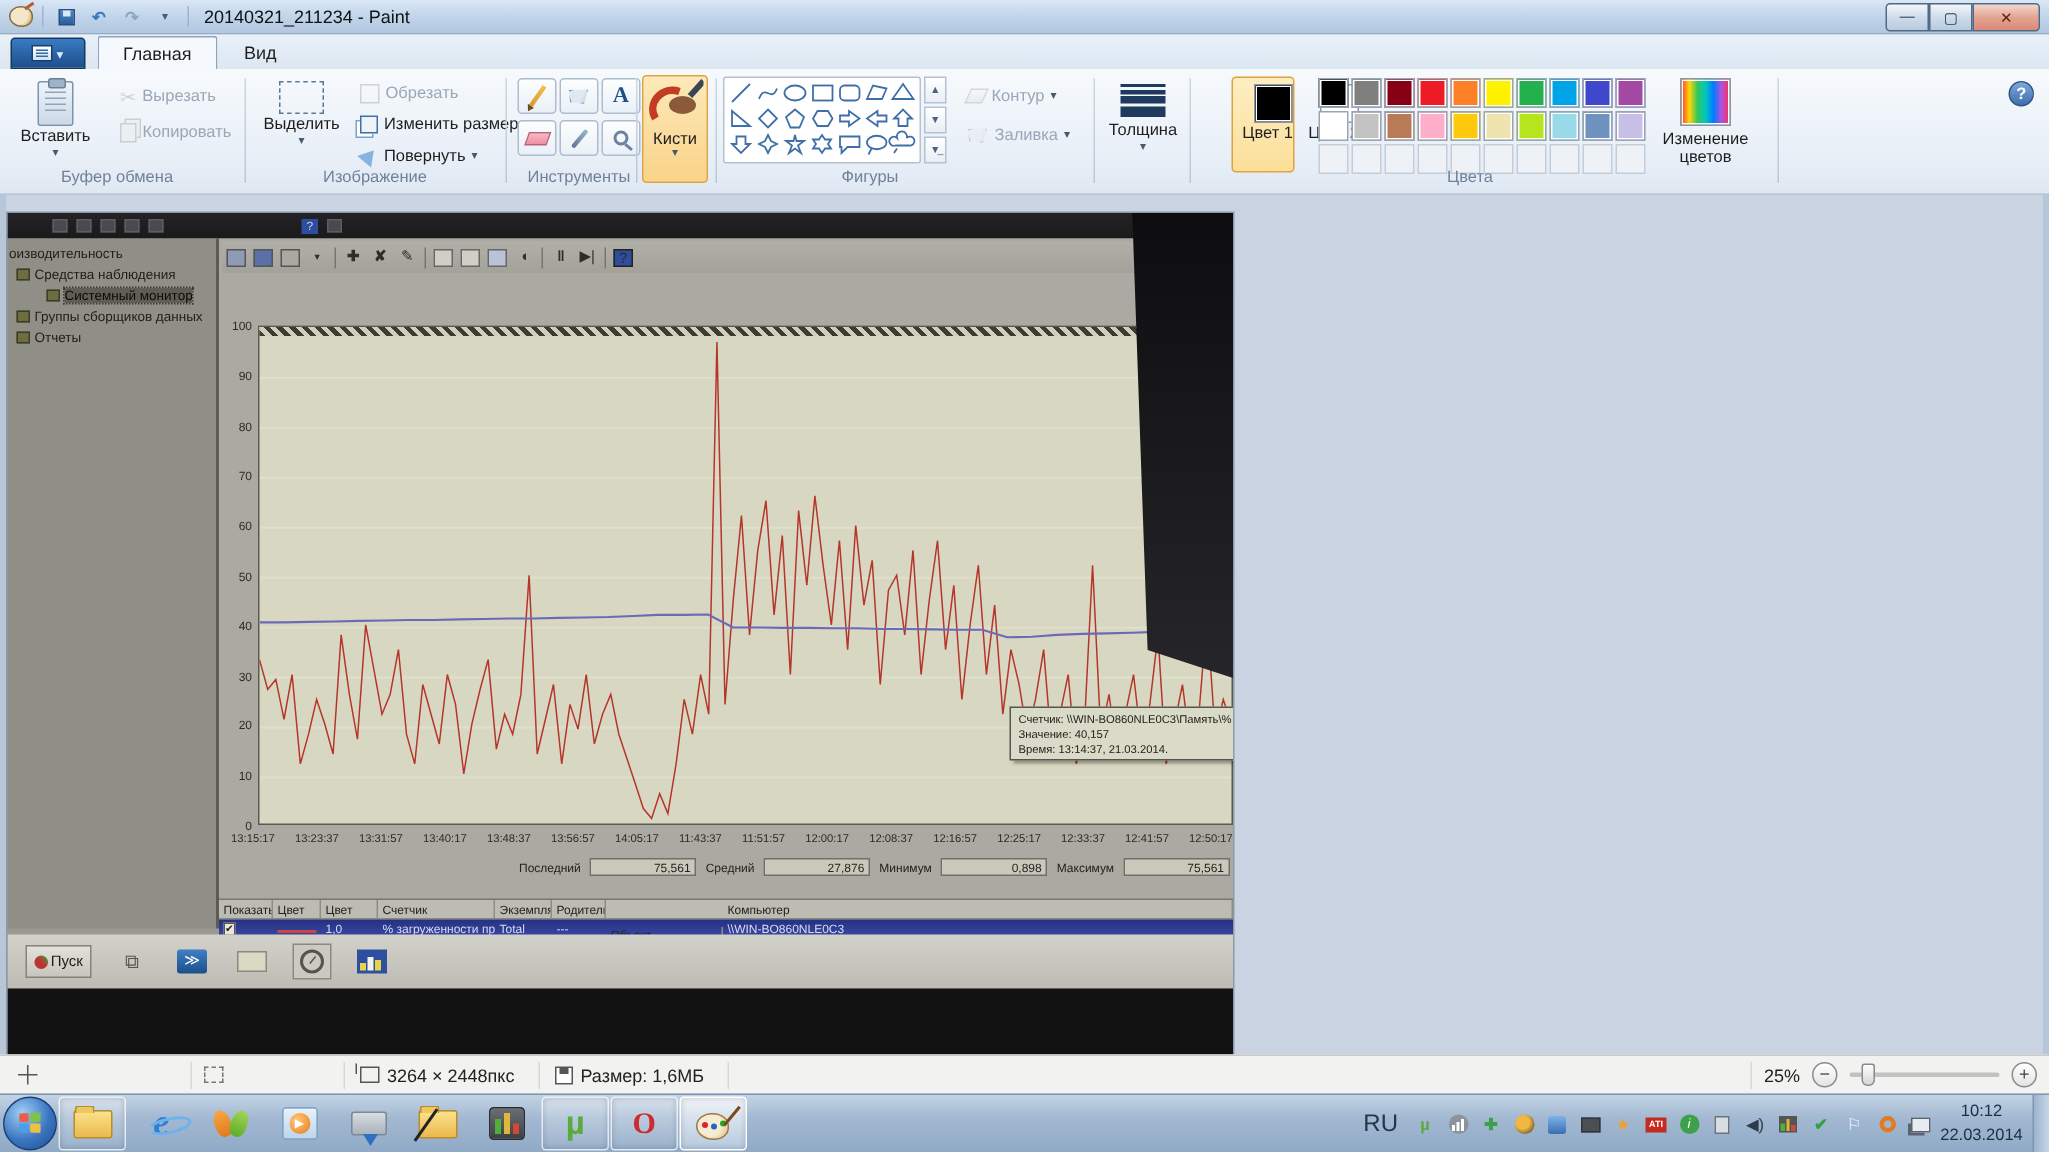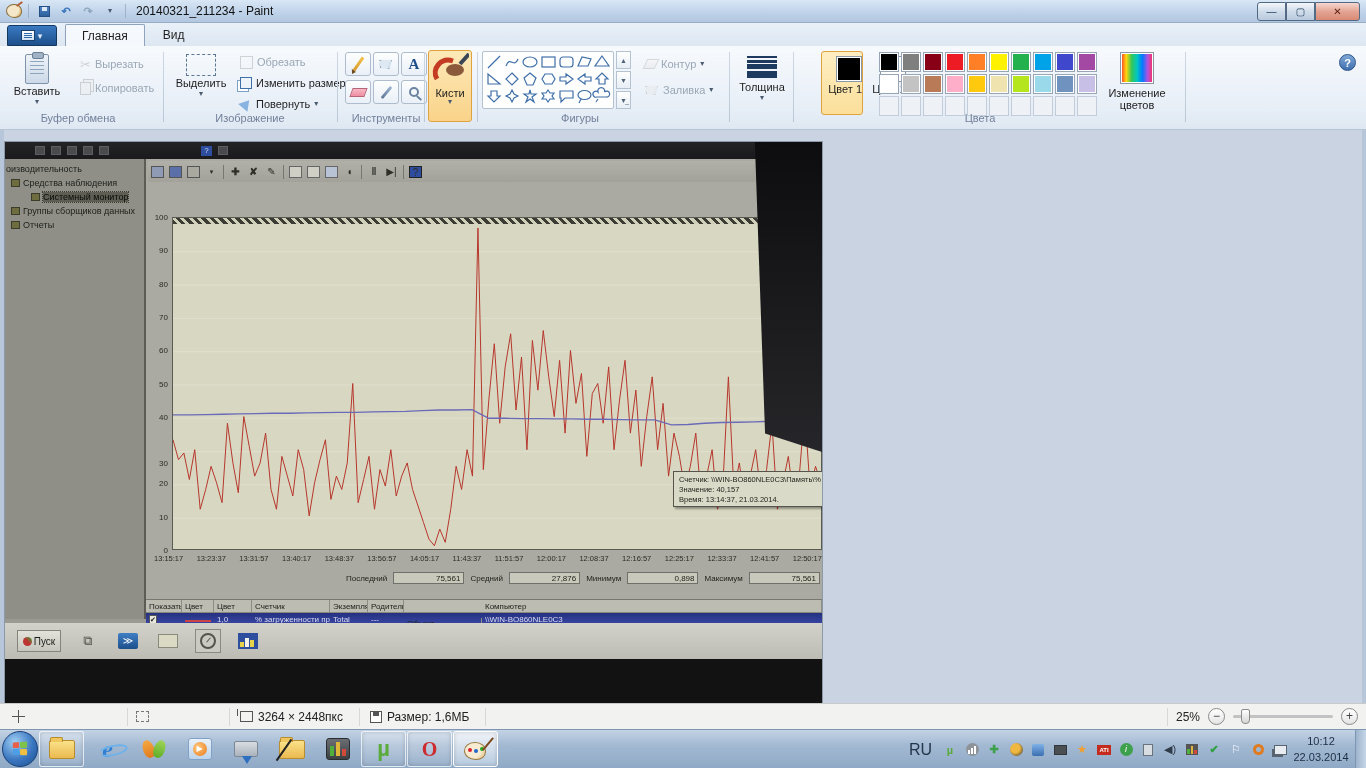--- a/index.html
+++ b/index.html
@@ -479,21 +479,21 @@
 
         <div class="chart-wrap">
           <div class="yticks" id="yticks">
               <div style="top: 0px;">100</div>
               <div style="top: 33.3px;">90</div>
               <div style="top: 66.6px;">80</div>
               <div style="top: 99.9px;">70</div>
               <div style="top: 133.2px;">60</div>
               <div style="top: 166.5px;">50</div>
               <div style="top: 199.8px;">40</div>
-              <div style="top: 246px;">30</div>
+              <div style="top: 234px;">30</div>
               <div style="top: 266.4px;">20</div>
               <div style="top: 299.7px;">10</div>
               <div style="top: 333px;">0</div>
             </div>
           <div class="plot">
             <div class="hatch"></div>
             <svg id="chart-svg" viewBox="0 0 650 333" preserveAspectRatio="none">
                 <polyline points="0.0,223.1 5.5,243.1 10.9,236.4 16.4,263.1 21.8,233.1 27.3,293.0 32.8,273.1 38.2,249.8 43.7,266.4 49.2,286.4 54.6,206.5 60.1,246.4 65.5,276.4 71.0,199.8 76.5,229.8 81.9,259.7 87.4,246.4 92.9,216.4 98.3,273.1 103.8,293.0 109.2,239.8 114.7,259.7 120.2,279.7 125.6,233.1 131.1,253.1 136.6,299.7 142.0,266.4 147.5,243.1 152.9,223.1 158.4,283.1 163.9,259.7 169.3,273.1 174.8,246.4 180.3,166.5 185.7,286.4 191.2,263.1 196.6,239.8 202.1,293.0 207.6,253.1 213.0,269.7 218.5,233.1 223.9,279.7 229.4,259.7 234.9,246.4 240.3,273.1 245.8,289.7 251.3,306.4 256.7,323.0 262.2,329.7 267.6,313.0 273.1,326.3 278.6,293.0 284.0,249.8 289.5,273.1 295.0,233.1 300.4,259.7 305.9,10.0 311.3,253.1 316.8,183.2 322.3,126.5 327.7,206.5 333.2,149.8 338.7,116.5 344.1,193.1 349.6,139.9 355.0,233.1 360.5,123.2 366.0,173.2 371.4,113.2 376.9,159.8 382.4,199.8 387.8,143.2 393.3,216.4 398.7,133.2 404.2,186.5 409.7,156.5 415.1,239.8 420.6,176.5 426.1,166.5 431.5,206.5 437.0,149.8 442.4,233.1 447.9,183.2 453.4,143.2 458.8,216.4 464.3,173.2 469.7,249.8 475.2,199.8 480.7,159.8 486.1,233.1 491.6,186.5 497.1,259.7 502.5,216.4 508.0,239.8 513.4,273.1 518.9,249.8 524.4,216.4 529.8,283.1 535.3,259.7 540.8,233.1 546.2,293.0 551.7,266.4 557.1,159.8 562.6,273.1 568.1,246.4 573.5,286.4 579.0,259.7 584.5,233.1 589.9,279.7 595.4,253.1 600.8,206.5 606.3,293.0 611.8,266.4 617.2,239.8 622.7,283.1 628.2,259.7 633.6,193.1 639.1,273.1 644.5,249.8 650.0,266.4" fill="none" stroke="#b5352b" stroke-width="1"></polyline>
                 <polyline points="0.0,198.1 16.7,198.1 33.3,197.8 50.0,197.5 66.7,197.1 83.3,196.8 100.0,196.5 116.7,196.5 133.3,196.1 150.0,195.8 166.7,195.5 183.3,195.5 200.0,195.1 216.7,194.8 233.3,194.5 250.0,193.8 266.7,193.1 283.3,193.1 300.0,192.8 316.7,201.5 333.3,201.5 350.0,201.8 366.7,201.8 383.3,202.1 400.0,202.1 416.7,202.5 433.3,202.5 450.0,202.8 466.7,203.1 483.3,203.1 500.0,208.1 516.7,207.8 533.3,206.5 550.0,205.8 566.7,205.5 583.3,205.1 600.0,204.5 616.7,203.8 633.3,203.1 650.0,201.5" fill="none" stroke="#6a6ab8" stroke-width="1.4"></polyline>
               </svg>

